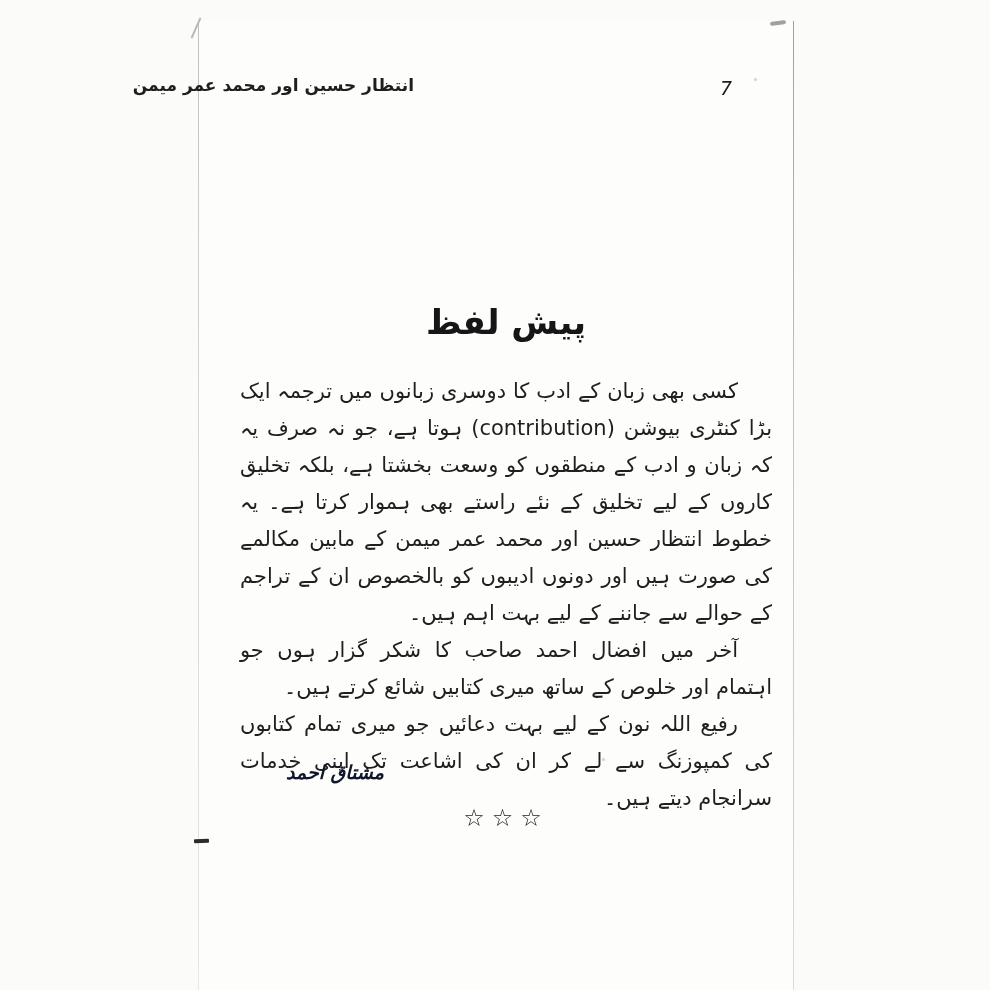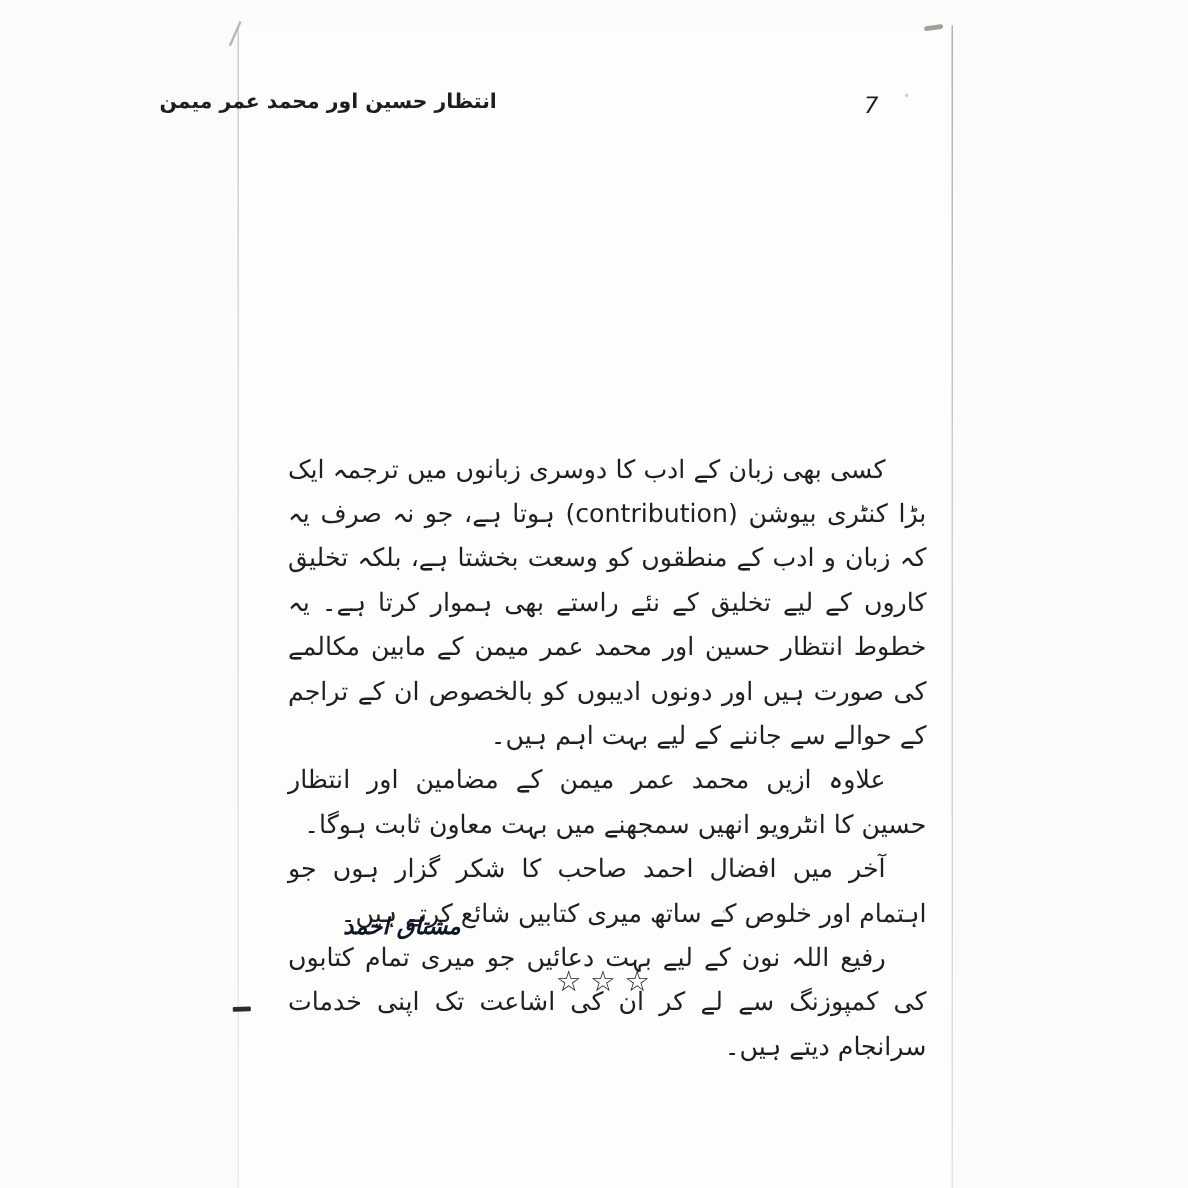--- a/index.html
+++ b/index.html
@@ -130,24 +130,24 @@
     <div class="mark-tr"></div>
     <div class="pen-mark"></div>
     <div class="speck s1"></div>
     <div class="speck s2"></div>
     <div class="speck s3"></div>
 
     <div class="running-title" lang="ur">انتظار حسین اور محمد عمر میمن</div>
 
     <div class="page-number">7</div>
 
+    <h1 class="section-title" lang="ur">پیش لفظ</h1>
 
     <div class="body-text">
       <p lang="ur">کسی بھی زبان کے ادب کا دوسری زبانوں میں ترجمہ ایک بڑا کنٹری بیوشن (contribution) ہوتا ہے، جو نہ صرف یہ کہ زبان و ادب کے منطقوں کو وسعت بخشتا ہے، بلکہ تخلیق کاروں کے لیے تخلیق کے نئے راستے بھی ہموار کرتا ہے۔ یہ خطوط انتظار حسین اور محمد عمر میمن کے مابین مکالمے کی صورت ہیں اور دونوں ادیبوں کو بالخصوص ان کے تراجم کے حوالے سے جاننے کے لیے بہت اہم ہیں۔</p>
-      <p lang="ur">علاوہ ازیں محمد عمر میمن کے مضامین اور انتظار حسین کا انٹرویو انھیں سمجھنے میں بہت معاون ثابت ہوگا۔</p>
       <p lang="ur">آخر میں افضال احمد صاحب کا شکر گزار ہوں جو اہتمام اور خلوص کے ساتھ میری کتابیں شائع کرتے ہیں۔</p>
       <p lang="ur">رفیع اللہ نون کے لیے بہت دعائیں جو میری تمام کتابوں کی کمپوزنگ سے لے کر ان کی اشاعت تک اپنی خدمات سرانجام دیتے ہیں۔</p>
     </div>
 
     <div class="signature" lang="ur">مشتاق احمد</div>
 
     <div class="stars">☆☆☆</div>
   </div>
 </div>
 

